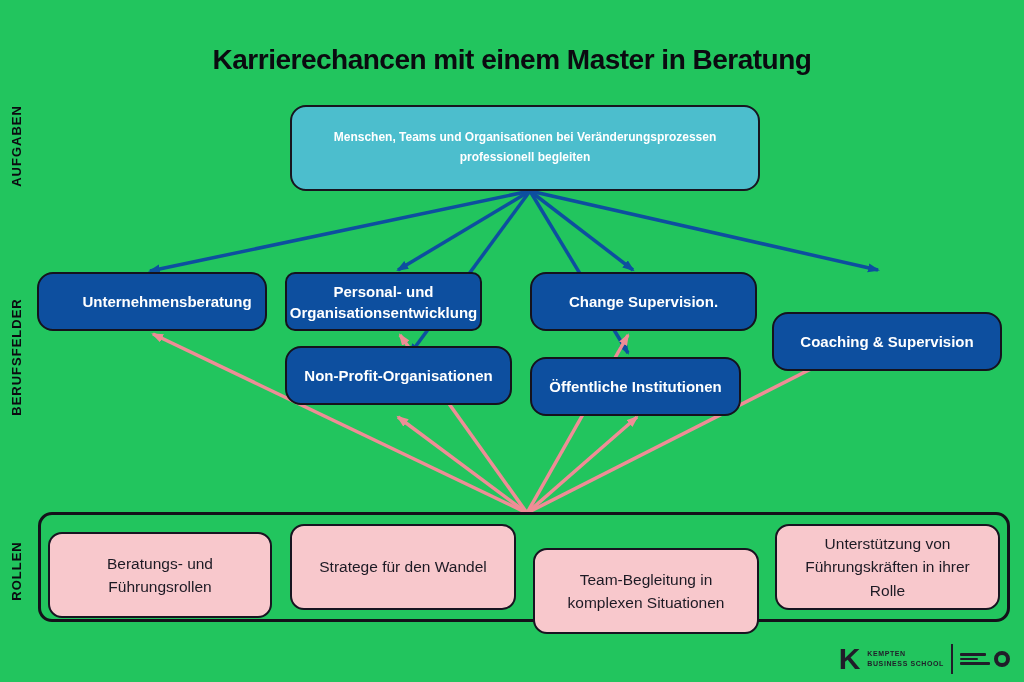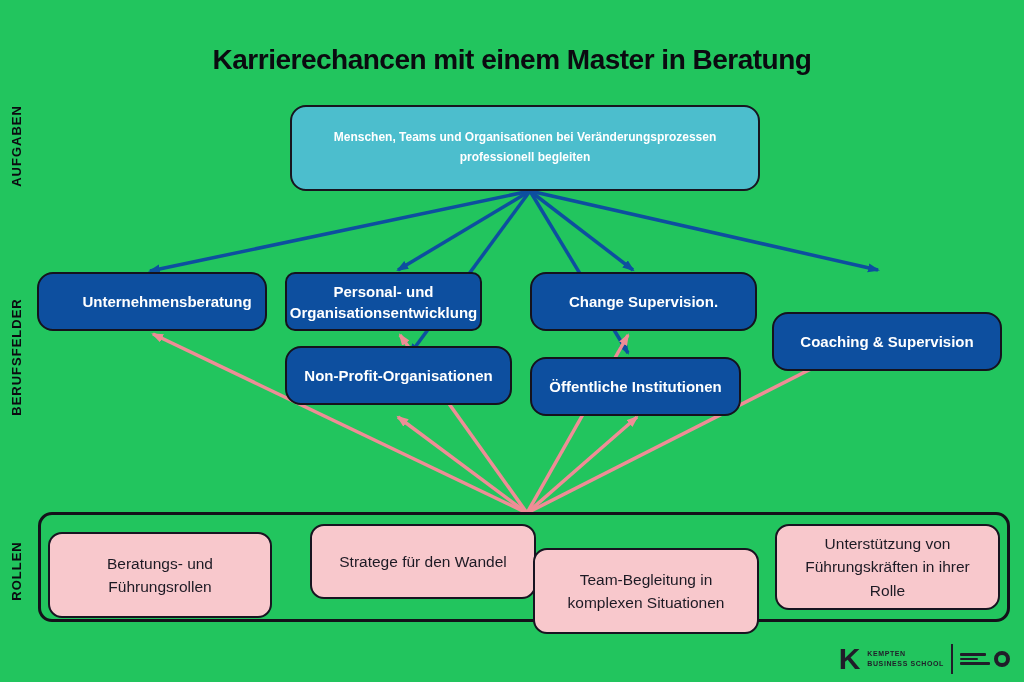--- a/index.html
+++ b/index.html
@@ -39,21 +39,21 @@
   .fb6{left:530px;top:357px;width:211px;height:59px;}
   .roles-frame{
     position:absolute;z-index:2;left:38px;top:512px;width:972px;height:110px;
     border:3px solid #14111a;border-radius:14px;box-sizing:border-box;background:transparent;
   }
   .role-box{
     background:#f8c8cc;border:2px solid #171420;color:#1d1a24;
     font-size:15.5px;font-weight:500;line-height:1.5;border-radius:14px;z-index:3;
   }
   .rb1{left:48px; top:524px;width:224px;height:86px;margin-top:8px;}
-  .rb2{left:290px;top:524px;width:226px;height:75px;margin-left:20px;}
+  .rb2{left:290px;top:524px;width:226px;height:86px;}
   .rb3{left:533px;top:548px;width:226px;height:86px;}
   .rb4{left:775px;top:524px;width:225px;height:86px;}
   .logo{
     position:absolute;right:14px;bottom:8px;z-index:2;display:flex;align-items:center;gap:7px;
     color:#201d29;
   }
   .logo-k{font-size:30px;font-weight:800;line-height:1;}
   .logo-text{display:flex;flex-direction:column;gap:1px;}
   .logo-text span{font-size:7px;font-weight:800;letter-spacing:0.6px;line-height:1.15;}
   .logo-divider{width:2px;height:30px;background:#201d29;}

